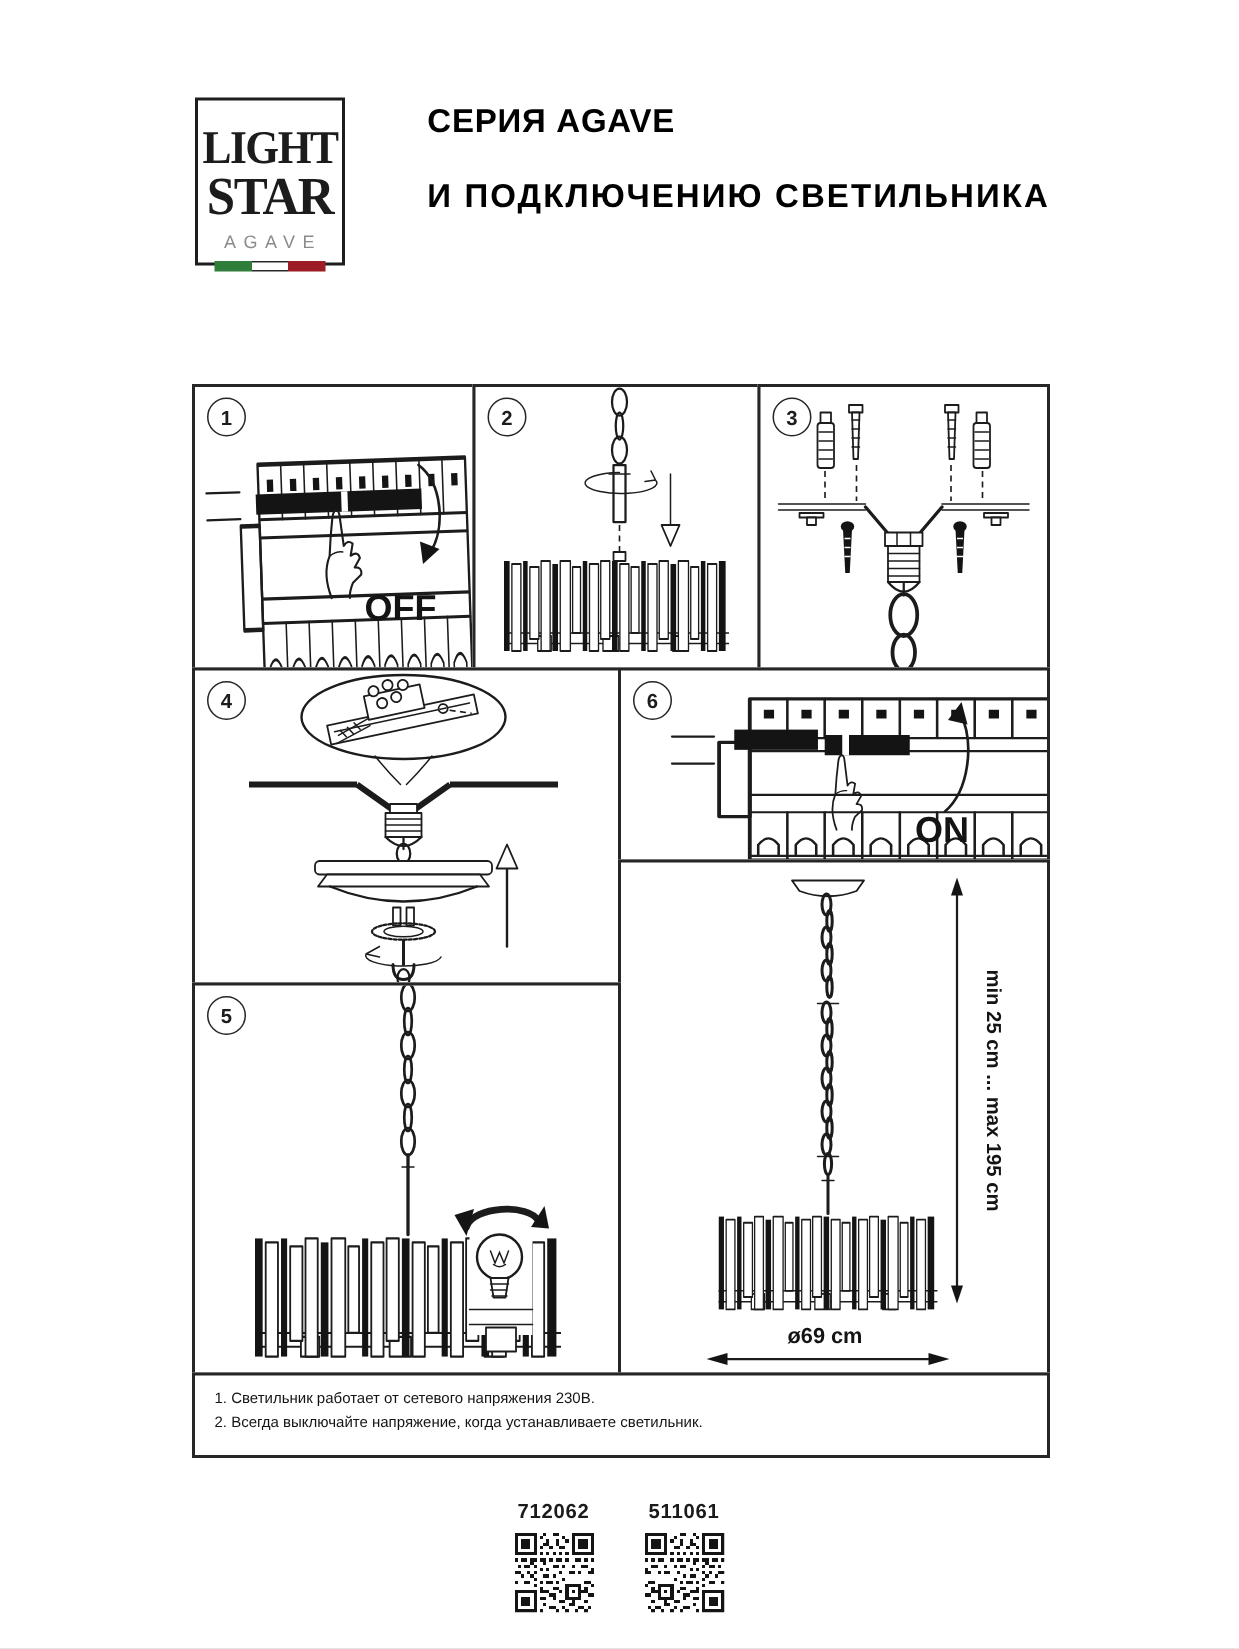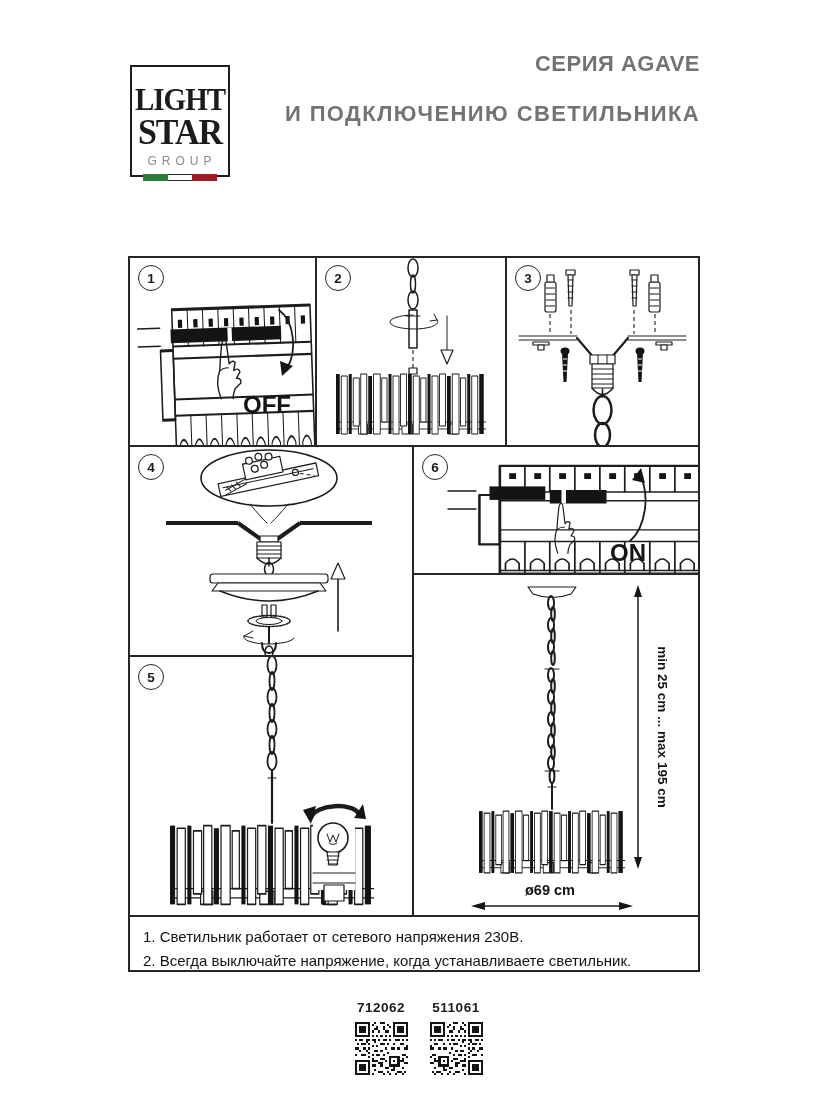--- a/index.html
+++ b/index.html
@@ -5,42 +5,42 @@
   html,body{margin:0;padding:0;background:#e8e8e8;}
   #page{position:relative;width:826px;height:1099px;background:#ffffff;font-family:"Liberation Sans",sans-serif;color:#1c1c1c;overflow:hidden;box-shadow:0 0 4px rgba(0,0,0,.25);}
   
   #logo-box{position:absolute;left:130px;top:65px;width:100px;height:112px;border:2px solid #1d1d1d;box-sizing:border-box;text-align:center;}
   .logo-light{font-family:"Liberation Serif",serif;font-weight:bold;font-size:29px;line-height:1;margin-top:18px;letter-spacing:-1px;transform:scaleY(1.08);}
   .logo-star{font-family:"Liberation Serif",serif;font-weight:bold;font-size:34px;line-height:1;margin-top:1px;letter-spacing:-1px;transform:scaleY(1.05);}
   .logo-group{font-size:12px;color:#8b8b8b;letter-spacing:5px;margin-top:5px;padding-left:4px;}
   .flag{display:flex;width:74px;height:7px;margin:6px auto 0;}
   .flag span{flex:1;}
   .flag .f-white{border-top:1px solid #2a2a2a;border-bottom:1px solid #2a2a2a;box-sizing:border-box;}
-  #title-block{position:absolute;right:126px;top:51px;text-align:right;font-weight:bold;color:#737373;}
+  #title-block{position:absolute;right:126px;top:68px;font-weight:bold;color:#000000;}
   .title-l1{font-size:22px;letter-spacing:.5px;}
   .title-l2{font-size:22px;letter-spacing:.5px;margin-top:10px;}
   .title-l3{font-size:22px;letter-spacing:2px;margin-top:30px;}
   .title-l4{font-size:22px;letter-spacing:1.4px;margin-top:24px;}
   
   #grid{position:absolute;left:128px;top:256px;width:572px;height:716px;}
   .panel{position:absolute;border:2px solid #262626;background:#fff;box-sizing:border-box;}
   .panel svg{position:absolute;left:0;top:0;width:100%;height:100%;}
   .stepnum{position:absolute;left:8px;top:7px;width:24px;height:24px;border:1.6px solid #262626;border-radius:50%;display:flex;align-items:center;justify-content:center;font-size:13.5px;font-weight:bold;z-index:3;background:#fff;}
   #p1{left:0;top:0;width:189px;height:191px;}
   #p2{left:187px;top:0;width:192px;height:191px;}
   #p3{left:377px;top:0;width:195px;height:191px;}
   #p4{left:0;top:189px;width:286px;height:212px;}
   #p6{left:284px;top:189px;width:288px;height:130px;}
   #ptall{left:284px;top:317px;width:288px;height:344px;}
   #p5{left:0;top:399px;width:286px;height:262px;}
   #pnotes{left:0;top:659px;width:572px;height:57px;}
-  .notes{padding:8px 10px 0 13px;font-size:15px;line-height:1.6;color:#141414;}
+  .notes{padding:8px 10px 0 13px;font-size:10px;line-height:1.6;color:#141414;}
   
   .product{position:absolute;width:66px;text-align:center;}
-  #prod1{left:348px;top:1000px;}
+  #prod1{left:336px;top:1000px;}
   #prod2{left:423px;top:1000px;}
   .code{font-size:13.5px;font-weight:bold;letter-spacing:.5px;color:#1a1a1a;}
   .qr{display:block;margin:7px auto 0;width:53px;height:53px;}
   
   .ln{stroke:#1c1c1c;fill:none;stroke-width:1.5;stroke-linecap:round;stroke-linejoin:round;}
   .ln1{stroke:#1c1c1c;fill:none;stroke-width:1;stroke-linecap:round;}
   .lnw{stroke:#1c1c1c;fill:#ffffff;stroke-width:1.2;stroke-linejoin:round;}
   .thk{stroke:#1c1c1c;fill:none;stroke-width:4;stroke-linecap:butt;}
   .fl{fill:#141414;stroke:none;}
   .wh{fill:#ffffff;stroke:none;}
@@ -144,21 +144,21 @@
       </g>
     </symbol>
   </defs>
 </svg>
 
 <div id="page">
 
   <div id="logo-box">
     <div class="logo-light">LIGHT</div>
     <div class="logo-star">STAR</div>
-    <div class="logo-group">GROUP</div>
+    <div class="logo-group">AGAVE</div>
     <div class="flag">
       <span style="background:#2e7d3a"></span>
       <span class="f-white" style="background:#ffffff"></span>
       <span style="background:#9c1b24"></span>
     </div>
   </div>
 
   <div id="title-block">
     <div class="title-l1">СЕРИЯ AGAVE</div>
     <div class="title-l4">И ПОДКЛЮЧЕНИЮ СВЕТИЛЬНИКА</div>

